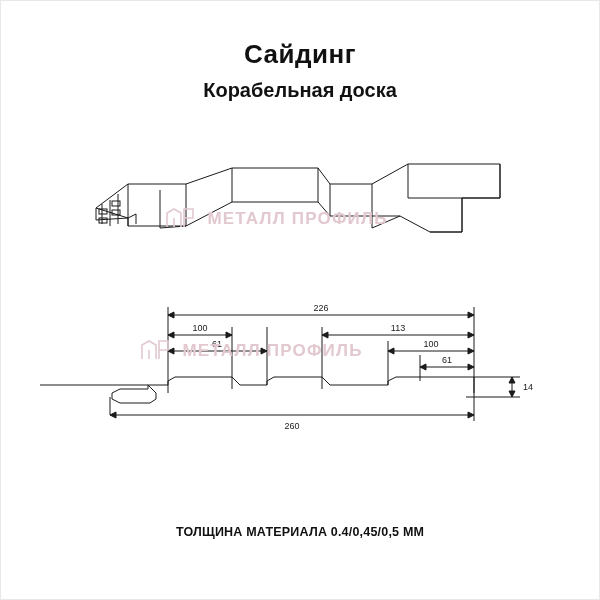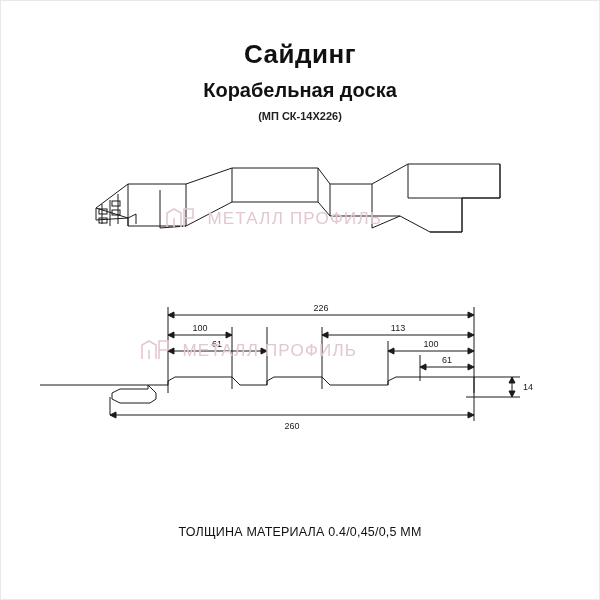--- a/index.html
+++ b/index.html
@@ -69,21 +69,21 @@
 
   
   .watermark {
     position: absolute;
     pointer-events: none;
     user-select: none;
     opacity: 1;
   }
   .wm-text {
     font-size: 17px;
-    font-weight: normal;
+    font-weight: bold;
     letter-spacing: 1.2px;
     color: #e2c8cf;
     white-space: nowrap;
     text-align: right;
   }
   .wm-logo {
     display: inline-block;
     vertical-align: middle;
     margin-right: 8px;
   }
@@ -91,36 +91,35 @@
   #wm2 { left: 140px; top: 338px; }
 
   
   .footer {
     position: absolute;
     left: 0;
     top: 525px;
     width: 600px;
     text-align: center;
     font-size: 12.5px;
-    font-weight: normal;
+    font-weight: bold;
     color: #111111;
     letter-spacing: 0.2px;
   }
 </style>
 </head>
 <body>
 
 <div id="page">
 
   <div class="frame-border"></div>
 
   <div class="header">
     <div class="title-main">Сайдинг</div>
     <div class="title-sub">Корабельная доска</div>
-    <div class="title-code">(МП СК-14Х226)</div>
   </div>
 
   <svg class="drawing" id="iso-drawing" viewBox="0 0 600 130">
     <g fill="none" stroke="#1a1a1a" stroke-width="1" stroke-linejoin="miter" stroke-linecap="butt">
 
       <path d="M96,68 L128,44 L186,44 L232,28 L318,28 L330,44 L372,44 L408,24 L500,24 L500,58 L462,58 L462,92 L430,92 L400,76 L330,76 L318,62 L232,62 L186,86 L128,86 L128,78 Z"></path>
 
       <path d="M128,44 L128,86"></path>
       <path d="M186,44 L186,86"></path>
       <path d="M232,28 L232,62"></path>

